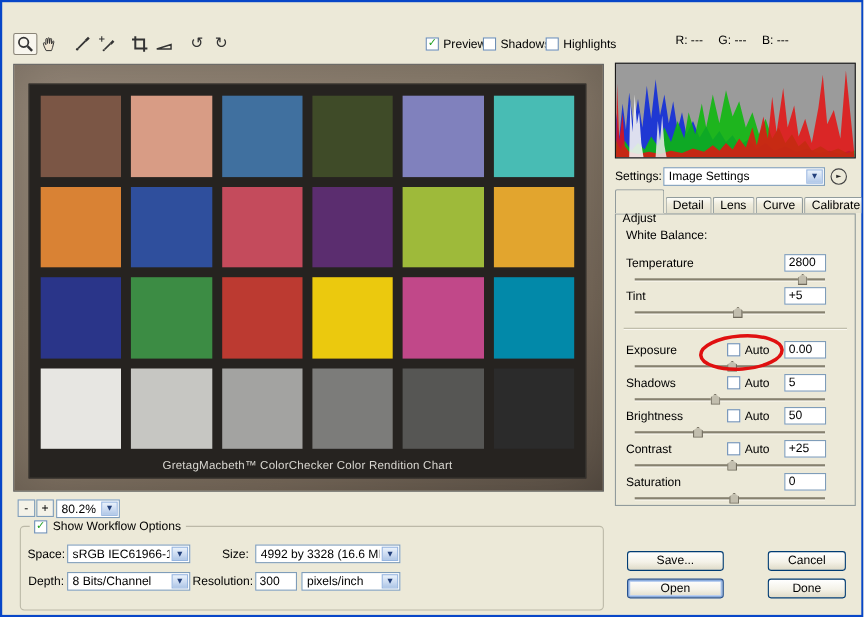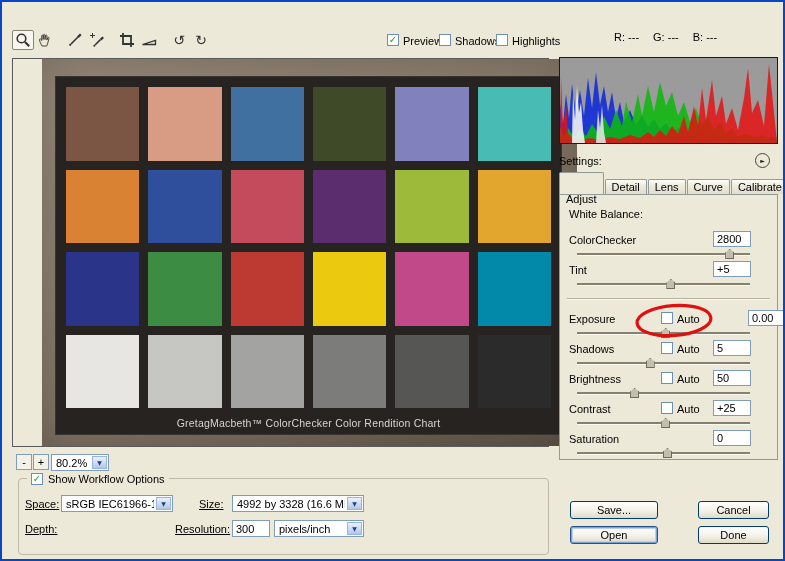--- a/index.html
+++ b/index.html
@@ -16,21 +16,21 @@
           font-family:"DejaVu Sans",sans-serif; }
   .tool.selected { border:1px solid #8A8578; background:#F8F6EE; border-radius:2px; }
   .rot { font-size:14px; line-height:14px; }
   .checkbox { position:absolute; width:12px; height:12px; background:#fff; border:1px solid #6E8FB5;
               font-size:10px; line-height:10px; text-align:center; color:#21A121; font-weight:bold;
               font-family:"DejaVu Sans",sans-serif; }
   .rgbrow { position:absolute; left:612px; top:29px; display:flex; gap:14px; }
   .preview { position:absolute; left:10px; top:56px; width:537px; height:389px; border:1px solid #5A5A5A; }
   .photo { width:100%; height:100%; position:relative;
            background:linear-gradient(150deg,#97897a 0%,#8b7e6e 35%,#77695a 75%,#5e5348 100%);
-           box-shadow: inset 0 0 50px rgba(0,0,0,.22); margin-left: 29px; }
+           box-shadow: inset 0 0 50px rgba(0,0,0,.22); }
   .chart { position:absolute; left:13px; top:17px; right:15px; bottom:11px; background:#262320;
            border:1px solid #383430; }
   .patches { position:absolute; left:10px; top:10px; right:10px; bottom:26px; display:grid;
              grid-template-columns:repeat(6,1fr); grid-template-rows:repeat(4,1fr); gap:9px; }
   .patch { width:100%; height:100%; }
   .caption { position:absolute; bottom:5px; left:0; right:0; text-align:center; color:#D8D6D0;
              font-size:10.5px; letter-spacing:.2px; }
   .histo { position:absolute; left:557px; top:55px; width:219px; height:87px; border:1px solid #1A1A1A;
            background:#9B9B9B; }
   .combo { position:absolute; height:17px; background:#fff; border:1px solid #7F9DB9; }
@@ -56,21 +56,21 @@
            box-shadow:inset 0 0 0 1px #6F6A5C; }
   .sep { position:absolute; left:565px; top:296px; width:203px; height:2px; border-top:1px solid #B5B29F;
          border-bottom:1px solid #FAF8F0; z-index:2; }
   .zoombtn { position:absolute; width:16px; height:16px; border:1px solid #7F9DB9; background:#F4F2E8;
              font-size:11px; line-height:12px; text-align:center; font-family:inherit; padding:0; }
   .groupbox { position:absolute; left:16px; top:476px; width:531px; height:77px; border:1px solid #BCB9A8;
               border-radius:4px; }
   .legend { position:absolute; left:8px; top:-7px; background:#ECE9D8; padding:0 4px; display:flex;
             align-items:center; height:13px; }
   .legend .checkbox { position:relative; margin-right:5px; }
-  .wf-label { position:absolute; text-align:left; white-space:nowrap;text-decoration:underline; }
+  .wf-label { position:absolute; text-align:center; white-space:nowrap; }
   .btn { position:absolute; border:1px solid #003C74; border-radius:3px; font-size:11px; text-align:center;
          background:linear-gradient(180deg,#FFFFFF,#F4F2E8 55%,#DFDBC8); font-family:inherit; }
   .btn.focused { border-color:#26508E; box-shadow: inset 0 0 0 1px #7DA2D8, inset 0 0 0 2px #BACFF0; }
   .annotation { position:absolute; left:632px; top:300px; width:80px; height:37px; overflow:visible; z-index:5; }
   svg { display:block; }
 </style>
 </head>
 <body>
 
 <div class="window">
@@ -174,54 +174,60 @@
     <svg width="100%" height="100%" viewBox="0 0 217 85" preserveAspectRatio="none">
       <path d="M0 85 L0 45 3 66 6 36 9 60 12 26 16 56 20 32 24 58 28 20 32 50 36 14 40 47 44 28 48 54 52 34 56 60 60 44 64 64 70 52 76 67 82 57 88 69 94 61 100 71 106 65 112 74 120 69 128 77 136 72 144 79 154 75 164 80 174 77 184 81 194 79 204 82 212 79 217 82 L217 85 Z" fill="#1530D8" fill-opacity="0.92"></path>
       <path d="M0 85 L0 70 4 78 8 70 14 79 20 72 26 78 32 66 38 75 44 58 50 71 56 52 62 68 66 44 72 64 78 36 82 58 88 28 94 54 100 24 106 48 112 34 118 58 124 44 130 64 136 50 142 68 148 58 154 72 160 64 166 75 172 70 178 79 186 75 194 80 202 77 210 81 217 79 L217 85 Z" fill="#0CB80C" fill-opacity="0.88"></path>
       <path d="M0 85 L1 18 3 70 6 45 8 75 12 80 20 82 30 80 40 82 50 79 60 81 70 77 80 80 88 74 94 79 100 72 106 78 112 68 118 76 124 58 128 74 134 48 138 68 142 30 146 62 152 22 156 58 162 38 166 66 172 50 178 72 184 40 188 10 192 55 198 42 204 68 209 6 213 45 217 85 Z" fill="#E51212" fill-opacity="0.85"></path>
       <path d="M12 85 L13 34 15 62 17 28 19 55 21 44 23 72 25 85 Z" fill="#F2F2F2" fill-opacity="0.9"></path>
       <path d="M36 85 L38 52 40 70 42 47 44 74 46 85 Z" fill="#E9E9E9" fill-opacity="0.85"></path>
     </svg>
   </div>
 
   <span class="lbl" style="left:557px;top:153px">Settings:</span>
+  <div class="combo" style="left:601px;top:150px;width:147px">
+    <span class="combo-text">Image Settings</span>
+    <span class="combo-arrow">
+        <span>▼</span>
+      </span>
+  </div>
   <div class="flyout">
     <span>►</span>
   </div>
 
   <div class="tabs">
     <div class="tab active">Adjust</div>
     <div class="tab">Detail</div>
     <div class="tab">Lens</div>
     <div class="tab">Curve</div>
     <div class="tab">Calibrate</div>
   </div>
 
   <div class="panel"></div>
 
   <span class="lbl" style="left:567px;top:206px;z-index:2">White Balance:</span>
 
-  <span class="lbl" style="left:567px;top:232px;z-index:2">ColorChecker</span>
+  <span class="lbl" style="left:567px;top:232px;z-index:2">Temperature</span>
   <input class="valbox" style="left: 711px; top: 229px;" value="2800">
   <div class="track" style="left:575px;top:251px">
     <div class="thumb" style="left: calc(88% - 4px);"></div>
   </div>
 
   <span class="lbl" style="left:567px;top:262px;z-index:2">Tint</span>
   <input class="valbox" style="left: 711px; top: 259px;" value="+5">
   <div class="track" style="left:575px;top:281px">
     <div class="thumb" style="left: calc(54% - 4px);"></div>
   </div>
 
   <div class="sep"></div>
 
   <span class="lbl" style="left:567px;top:311px;z-index:2">Exposure</span>
   <span class="checkbox" style="left:659px;top:310px;z-index:2"></span>
   <span class="lbl" style="left:675px;top:311px;z-index:2">Auto</span>
-  <input class="valbox" style="left: 711px; top: 308px; margin-left: 35px;" value="0.00">
+  <input class="valbox" style="left: 711px; top: 308px;" value="0.00">
   <div class="track" style="left:575px;top:330px">
     <div class="thumb" style="left: calc(51% - 4px);"></div>
   </div>
 
   <span class="lbl" style="left:567px;top:341px;z-index:2">Shadows</span>
   <span class="checkbox" style="left:659px;top:340px;z-index:2"></span>
   <span class="lbl" style="left:675px;top:341px;z-index:2">Auto</span>
   <input class="valbox" style="left: 711px; top: 338px;" value="5">
   <div class="track" style="left:575px;top:360px">
     <div class="thumb" style="left: calc(42% - 4px);"></div>
@@ -278,20 +284,26 @@
 
     <span class="wf-label" style="left:180px;top:19px;width:30px">Size:</span>
     <div class="combo" style="left:213px;top:16px;width:132px">
       <span class="combo-text">4992 by 3328  (16.6 MP)</span>
       <span class="combo-arrow">
           <span>▼</span>
         </span>
     </div>
 
     <span class="wf-label" style="left:6px;top:44px;width:34px">Depth:</span>
+    <div class="combo" style="left:42px;top:41px;width:112px">
+      <span class="combo-text">8 Bits/Channel</span>
+      <span class="combo-arrow">
+          <span>▼</span>
+        </span>
+    </div>
 
     <span class="wf-label" style="left:156px;top:44px;width:54px">Resolution:</span>
     <input class="valbox" style="left: 213px; top: 41px; width: 38px; height: 17px; position: absolute;" value="300">
     <div class="combo" style="left:255px;top:41px;width:90px">
       <span class="combo-text">pixels/inch</span>
       <span class="combo-arrow">
           <span>▼</span>
         </span>
     </div>
   </div>

